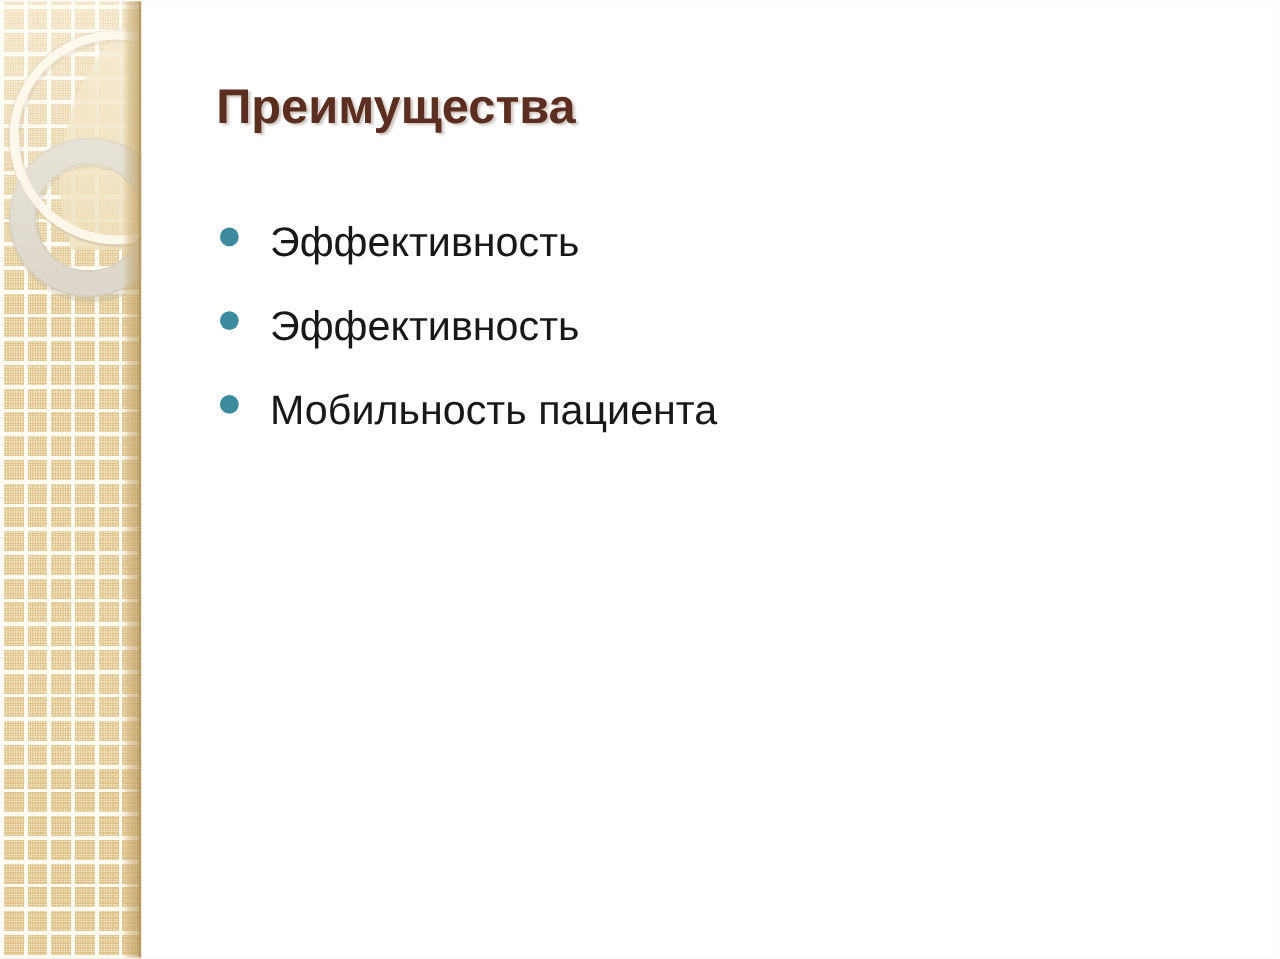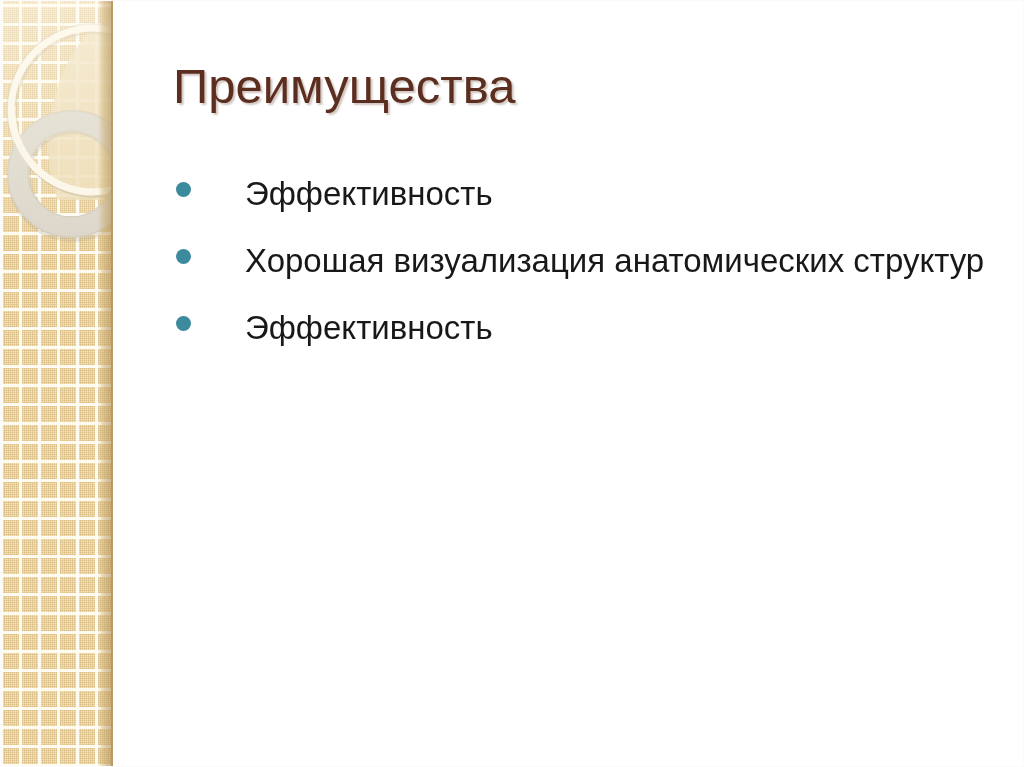--- a/index.html
+++ b/index.html
@@ -89,41 +89,40 @@
     width: 113px;
     height: 767px;
   }
 
   
   #title {
     position: absolute;
     left: 173px;
     top: 56px;
     width: 760px;
-    font-size: 49px;
+    font-size: 39px;
     line-height: 60px;
-    font-weight: 400;
+    font-weight: 700;
     color: #5c2e20;
     letter-spacing: 0px;
     text-shadow: 2px 2px 2px rgba(120,90,75,0.35);
     white-space: nowrap;
   }
 
   
   #bullets {
     position: absolute;
     left: 176px;
     top: 168px;
     width: 830px;
   }
   .bullet-row {
     display: flex;
     align-items: flex-start;
     margin-bottom: 16px;
-    gap: 29px;
   }
   .bullet-dot {
     flex: 0 0 auto;
     width: 15px;
     height: 15px;
     border-radius: 50%;
     background: #3b8a9e;
     margin-top: 14px;
     margin-right: 25px;
   }
@@ -184,27 +183,27 @@
   <div id="title">Преимущества</div>
 
   <div id="bullets">
 
     <div class="bullet-row">
       <span class="bullet-dot"></span>
       <span class="bullet-text">Эффективность</span>
     </div>
 
 
-    <div class="bullet-row">
-      <span class="bullet-dot"></span>
-      <span class="bullet-text">Хорошая визуализация анатомических структур</span>
-    </div>
 
     <div class="bullet-row">
       <span class="bullet-dot"></span>
       <span class="bullet-text">Эффективность</span>
     </div>
 
+    <div class="bullet-row">
+      <span class="bullet-dot"></span>
+      <span class="bullet-text">Мобильность пациента</span>
+    </div>
 
   </div>
 
   <div id="pageborder"></div>
 </div>
 
 </body></html>

